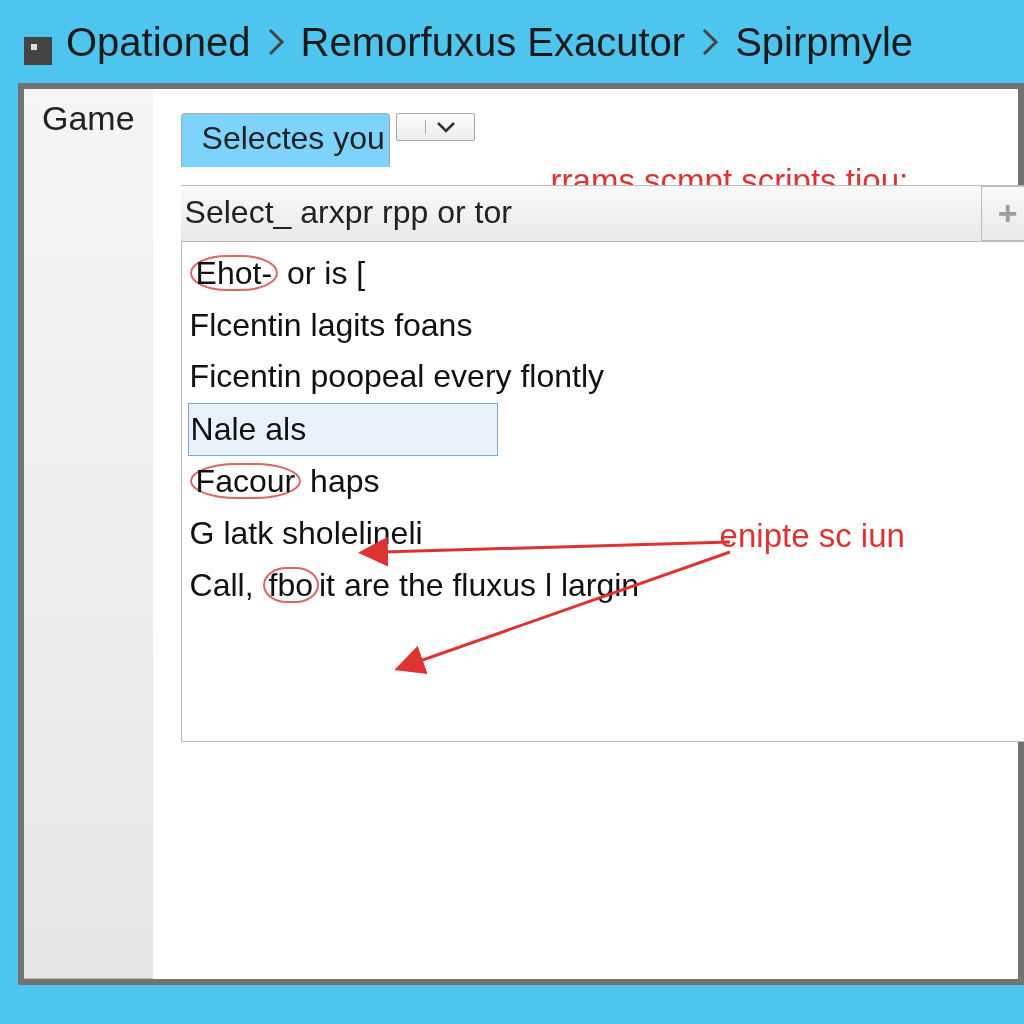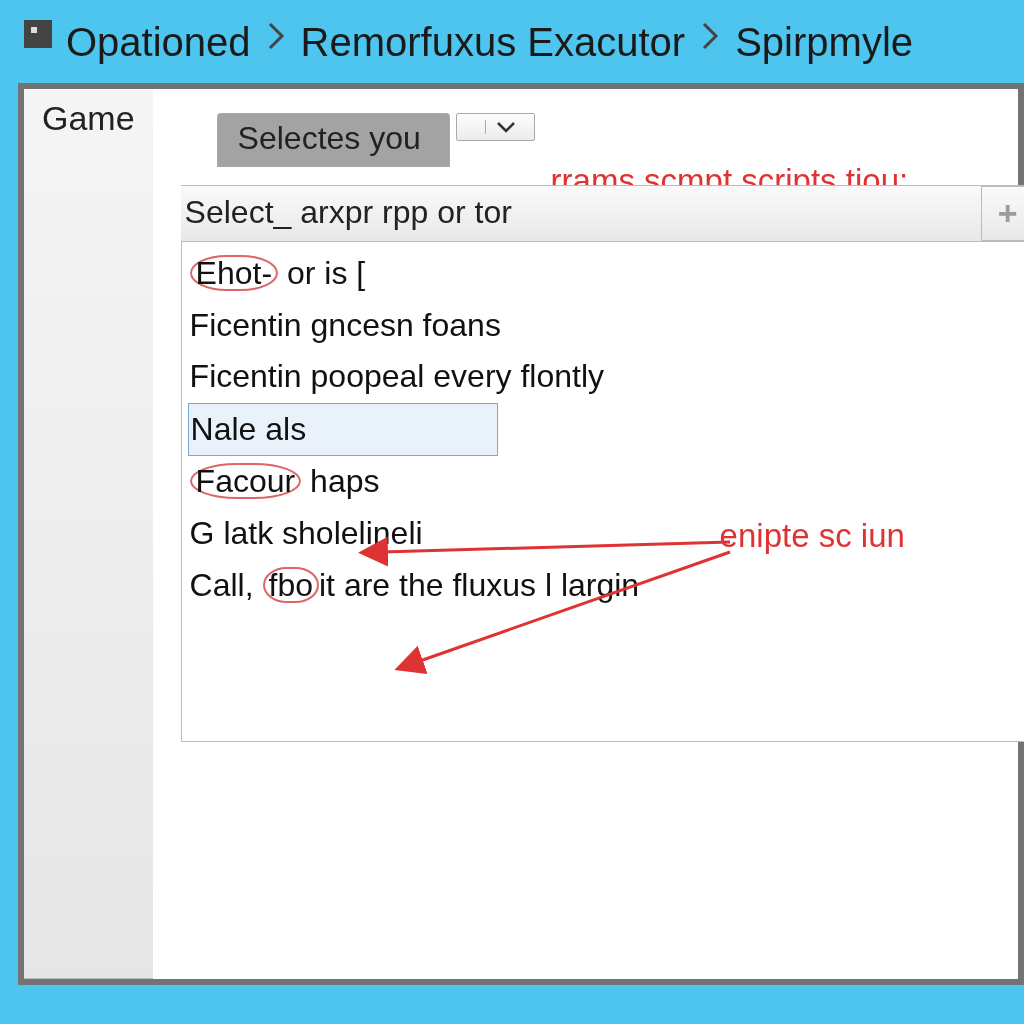--- a/index.html
+++ b/index.html
@@ -4,21 +4,21 @@
 <style>
   * { box-sizing: border-box; margin: 0; padding: 0; }
   html, body { width: 1024px; height: 1024px; overflow: hidden; font-family: "Segoe UI", Tahoma, sans-serif; }
   .window {
     width: 1024px; height: 1024px;
     background: #4dc5ee;
     padding: 14px 0 14px 14px;
   }
   
   .titlebar {
-    display: flex; align-items: flex-start;
+    display: flex; align-items: flex-end;
     padding: 6px 0 18px 10px;
     font-size: 40px; color: #1a1a1a;
   }
   .title-icon {
     width: 28px; height: 28px; background:#444; margin-right: 14px;
     display:flex; align-items:center; justify-content:center;
   }
   .title-icon::before{
     content:""; width:6px; height:6px; background:#ddd; display:block;
     margin-left:-8px; margin-top:-8px;
@@ -46,24 +46,23 @@
     position: relative;
     display:flex;
   }
   .main-col { flex:0 0 850px; position:relative; }
   .side-col { flex:1; padding-top: 50px; }
 
   
   .tabs-row { display:flex; align-items:flex-start; }
   .tab {
     border:1px solid #a9a9a9; border-bottom:none;
-    background:#a3a3a3; padding:6px 28px 10px 20px;
+    background:#7dd3fc; padding:6px 4px 10px 20px;
     font-size:32px; color:#222;
     border-radius:4px 4px 0 0;
-    margin-left:36px;
   }
   .dropdown {
     border:1px solid #a9a9a9; background:linear-gradient(#fdfdfd,#ececec);
     margin-left:6px; display:flex; align-items:center;
     padding:6px 8px 6px 16px; font-size:32px; color:#444;
     border-radius:2px;
   }
   .dd-handle {
     border-left:1px solid #aaa; margin-left:12px; padding:0 10px;
   }
@@ -167,21 +166,21 @@
           <span>Select_ arxpr rpp or tor</span>
           <div class="plus-btn">
             <span>+</span>
           </div>
         </div>
 
         <div class="list">
           <div class="list-item">
             <span class="circle-mark">Ehot-</span><span> or is [</span>
           </div>
-          <div class="list-item">Ficentin gncesn foans</div>
+          <div class="list-item">Flcentin lagits foans</div>
           <div class="list-item">Ficentin poopeal every flontly</div>
           <div class="list-item selected">Nale als</div>
           <div class="list-item">
             <span class="circle-mark">Facour</span><span> haps</span>
           </div>
           <div class="list-item">G latk sholelineli</div>
           <div class="list-item">
             <span>Call, </span><span class="circle-mark">fbo</span><span>it are the fluxus l largin</span>
           </div>
 

